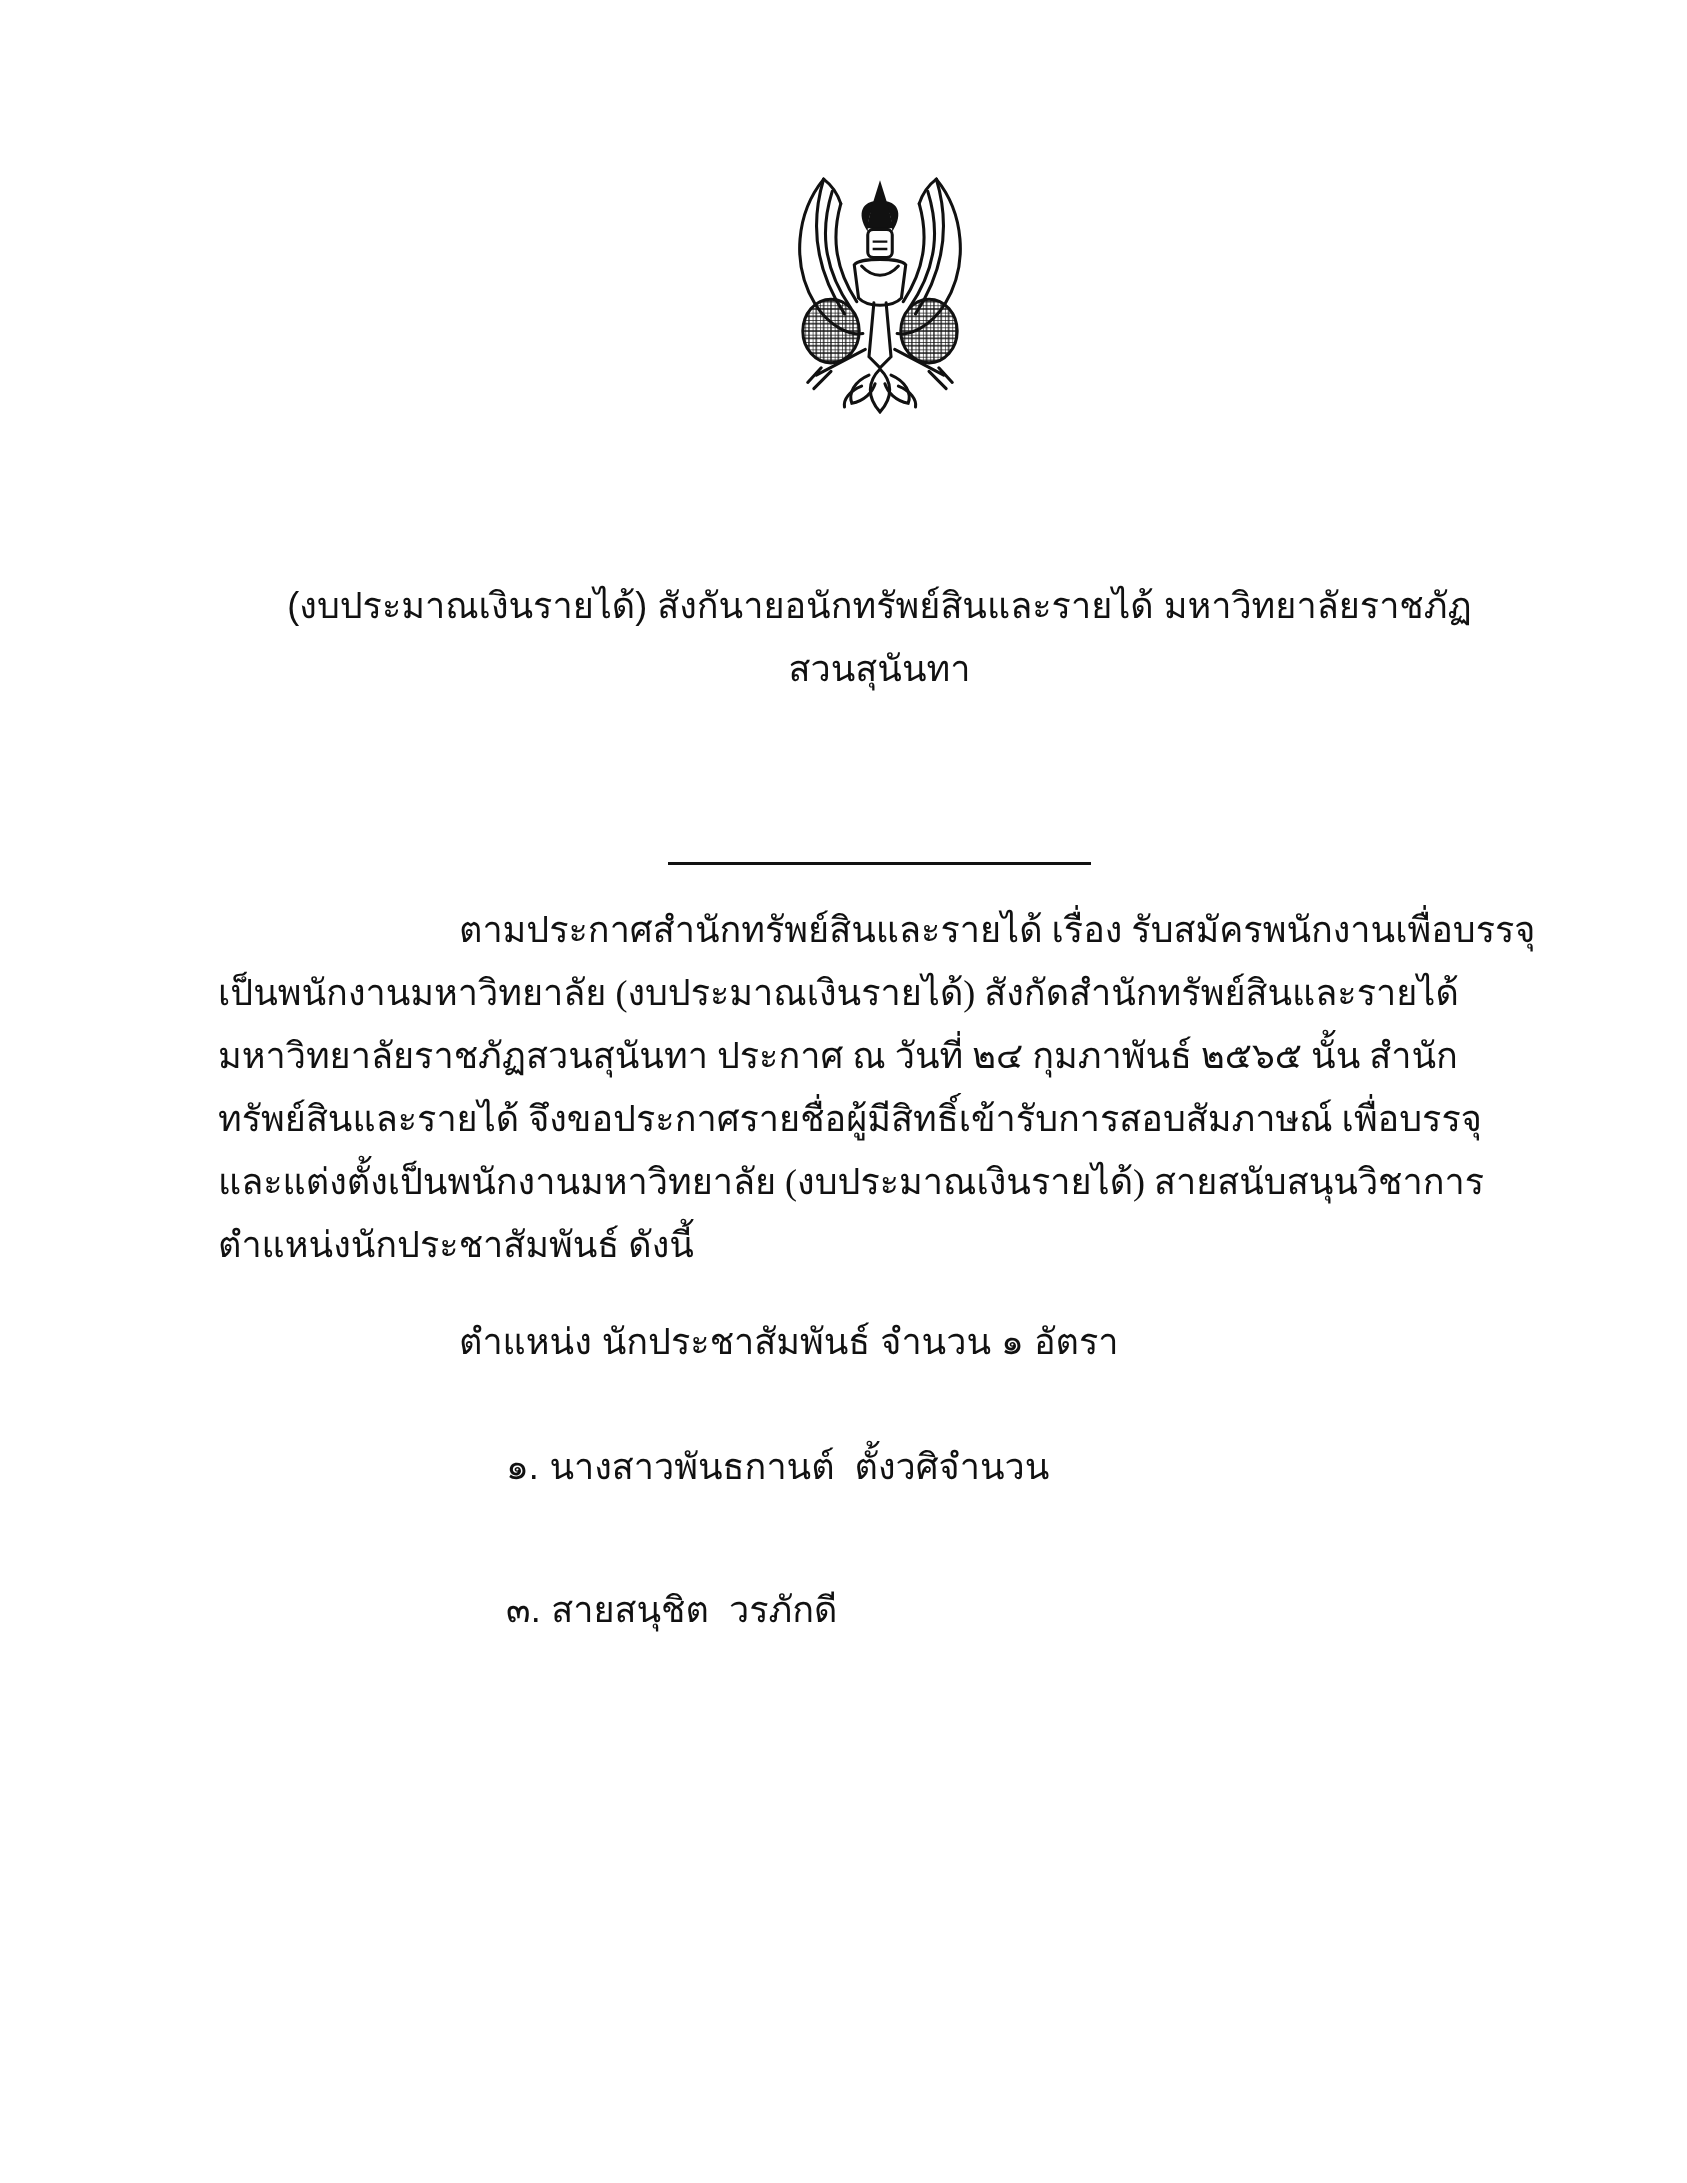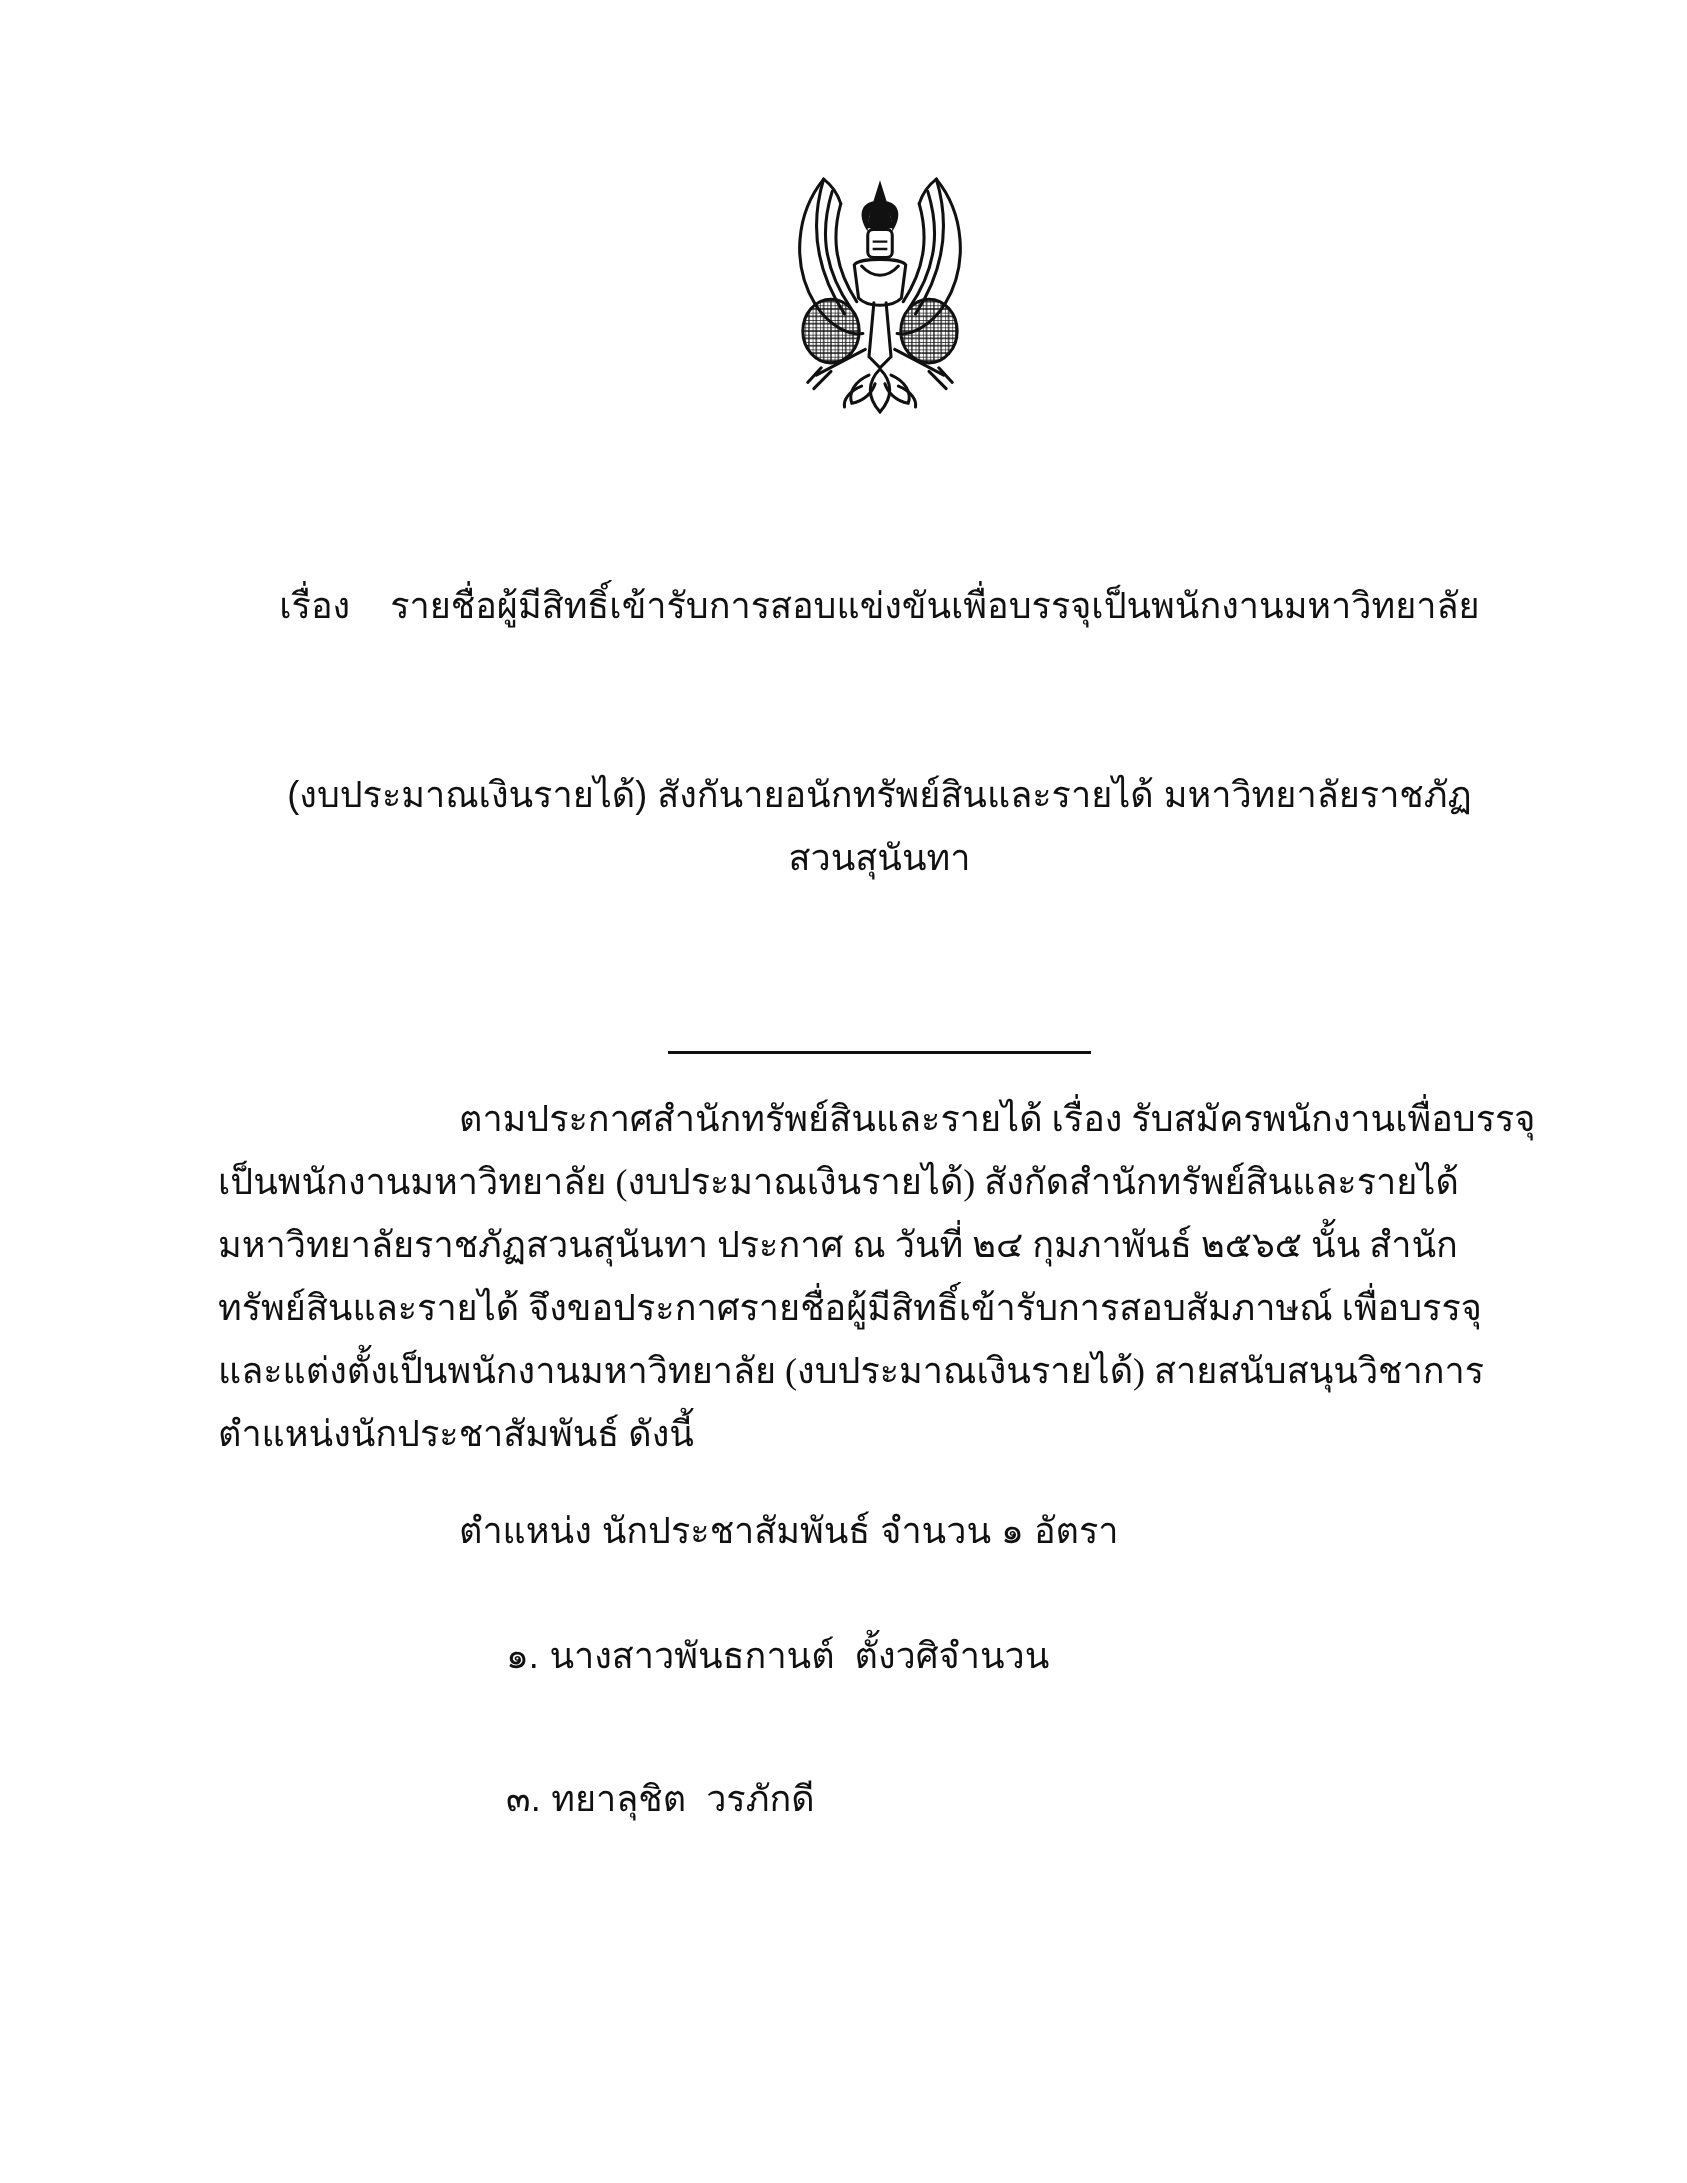--- a/index.html
+++ b/index.html
@@ -104,34 +104,33 @@
         <path d="M170 320 C 150 340, 148 366, 170 390 C 192 366, 190 340, 170 320 Z"></path>
         <path d="M152 330 C 128 340, 118 360, 124 376 C 144 372, 158 358, 162 344"></path>
         <path d="M188 330 C 212 340, 222 360, 216 376 C 196 372, 182 358, 178 344"></path>
         <path d="M140 348 C 120 356, 110 370, 112 382"></path>
         <path d="M200 348 C 220 356, 230 370, 228 382"></path>
       </g>
     </svg>
   </div>
 
   <div class="title-block">
-    <div class="title-line">เรื่อง    รายชื่อผู้มีสิทธิ์เข้ารับการสอบแข่งขันเพื่อบรรจุเป็นพนักงานมหาวิทยาลัย</div>
     <div class="title-line">(งบประมาณเงินรายได้) สังกันายอนักทรัพย์สินและรายได้ มหาวิทยาลัยราชภัฏสวนสุนันทา</div>
   </div>
 
   <div class="divider"></div>
 
   <p class="para para-1">ตามประกาศสำนักทรัพย์สินและรายได้ เรื่อง รับสมัครพนักงานเพื่อบรรจุเป็นพนักงานมหาวิทยาลัย (งบประมาณเงินรายได้) สังกัดสำนักทรัพย์สินและรายได้ มหาวิทยาลัยราชภัฏสวนสุนันทา ประกาศ ณ วันที่ ๒๔ กุมภาพันธ์ ๒๕๖๕ นั้น สำนักทรัพย์สินและรายได้ จึงขอประกาศรายชื่อผู้มีสิทธิ์เข้ารับการสอบสัมภาษณ์ เพื่อบรรจุและแต่งตั้งเป็นพนักงานมหาวิทยาลัย (งบประมาณเงินรายได้) สายสนับสนุนวิชาการ ตำแหน่งนักประชาสัมพันธ์ ดังนี้</p>
 
   <div class="position-heading">ตำแหน่ง นักประชาสัมพันธ์ จำนวน ๑ อัตรา</div>
 
   <ul class="candidate-list">
     <li>
       <span class="num">๑.</span><span>นางสาวพันธกานต์  ตั้งวศิจำนวน</span>
     </li>
     <li>
-      <span class="num">๓.</span><span>ทยาลุชิต  วรภักดี</span>
+      <span class="num">๓.</span><span>สายสนุชิต  วรภักดี</span>
     </li>
 
   </ul>
 
 </div>
 
 
 </body></html>

